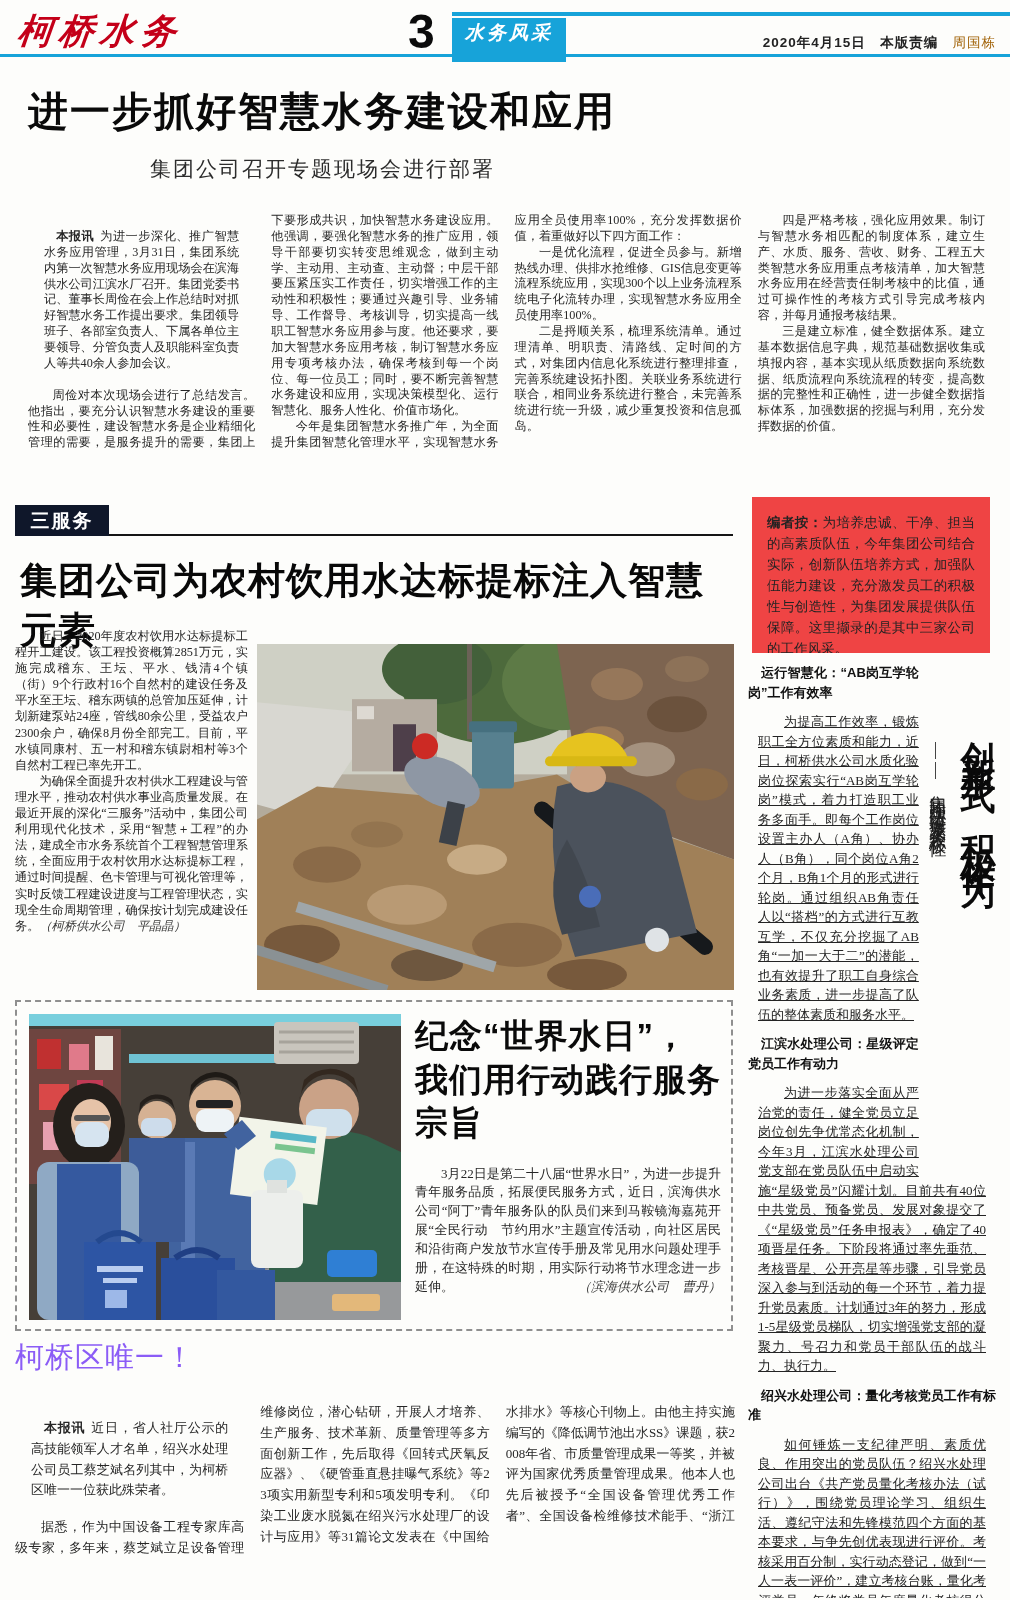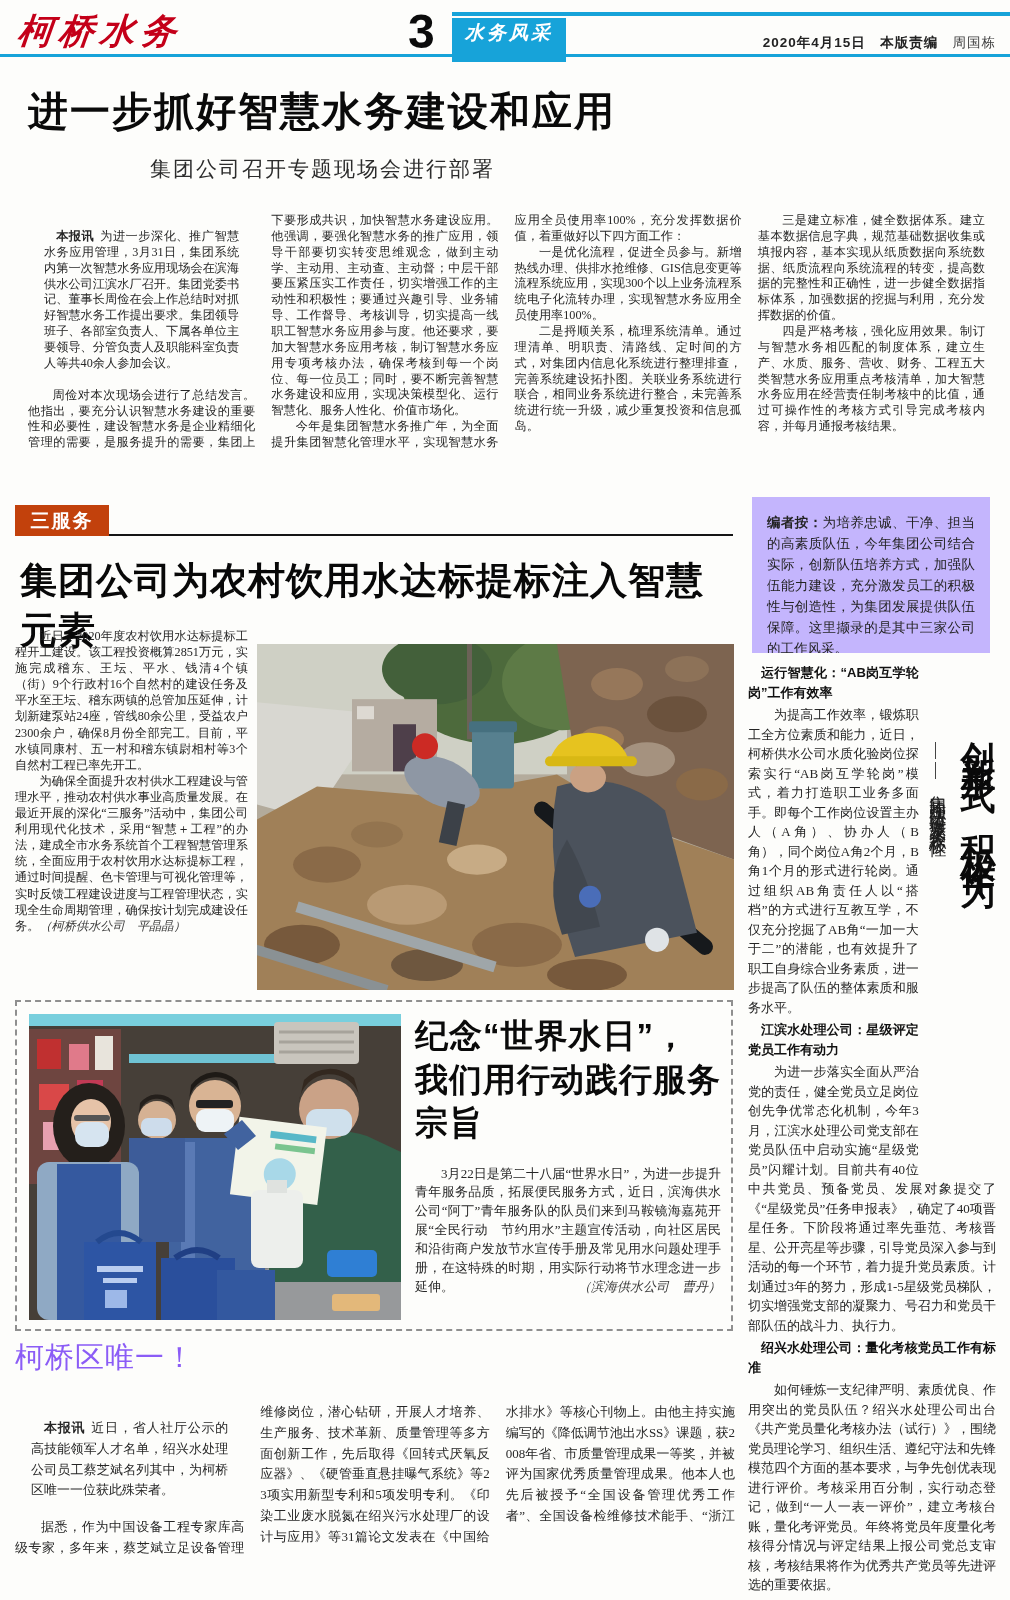--- a/index.html
+++ b/index.html
@@ -11,65 +11,65 @@
   
   .logo{left:18px;top:8px;font-size:35px;font-weight:bold;font-style:italic;color:#c40019;
         letter-spacing:6px;transform:skewX(-6deg);font-family:"Liberation Serif",serif;}
   .pageno{left:408px;top:4px;font-size:48px;font-weight:900;font-family:"Liberation Sans",sans-serif;color:#0b0b0b;}
   .topline{left:452px;top:12px;width:558px;height:4px;background:#17a3d9;}
   .secbox{left:452px;top:18px;width:114px;height:44px;background:#17a3d9;color:#fff;text-align:center;
           line-height:30px;font-size:19px;font-weight:bold;font-style:italic;letter-spacing:3px;
           font-family:"Liberation Sans",sans-serif;}
   .dateline{right:14px;top:34px;font-size:13.5px;color:#222;letter-spacing:1px;}
   .dateline b{font-family:"Liberation Sans",sans-serif;}
-  .dateline .ed-name{color:#404040;margin-left:10px;}
+  .dateline .ed-name{color:#a16207;margin-left:10px;}
   .headrule{left:0;top:54px;width:1010px;height:3px;background:#17a3d9;}
 
   
   .a1{left:28px;top:84px;width:957px;}
   .a1 h1{margin:0;padding:0 110px 0 0;text-align:left;font-size:40px;letter-spacing:2px;color:#0a0a0a;
          font-family:"Liberation Sans",sans-serif;font-weight:900;}
   .a1 .sub{margin:16px 0 0 122px;font-size:21px;color:#2c2c2c;font-family:"Liberation Sans",sans-serif;
            font-weight:500;letter-spacing:2px;}
   .cols4{margin-top:30px;column-count:4;column-gap:16px;height:266px;overflow:hidden;
          font-size:12.2px;line-height:1.3;text-align:justify;word-break:break-all;color:#262626;}
   .p{margin:0;text-indent:2em;}
   .p-lead{margin:16px;text-indent:1em;}
   .lead{font-family:"Liberation Sans",sans-serif;margin-right:6px;}
   .byline-block{text-align:right;font-size:12.2px;color:#3a3a3a;font-style:italic;margin-top:4px;}
   .byl{font-style:italic;color:#3a3a3a;}
   .byl-push{float:right;font-style:italic;color:#3a3a3a;}
 
   
-  .svc{left:15px;top:505px;width:94px;height:31px;background:#c2410c;color:#fff;text-align:center;
+  .svc{left:15px;top:505px;width:94px;height:31px;background:#0f172a;color:#fff;text-align:center;
        line-height:31px;font-size:19px;font-weight:bold;letter-spacing:2px;font-family:"Liberation Sans",sans-serif;z-index:2;}
   .svcline{left:15px;top:534px;width:718px;height:2px;background:#151515;}
   .h2{left:20px;top:556px;width:705px;font-size:37px;font-weight:900;letter-spacing:1px;color:#080808;
       font-family:"Liberation Sans",sans-serif;margin:0;}
 
   .rural-col{left:15px;top:628px;width:233px;height:332px;overflow:hidden;font-size:12.2px;line-height:1.32;
              text-align:justify;word-break:break-all;color:#262626;}
 
   .photo1{left:257px;top:644px;width:477px;height:346px;}
   .photo2{left:12px;top:12px;width:372px;height:306px;}
 
   
-  .note{left:752px;top:497px;width:238px;height:156px;background:#c4b5fd;padding:16px 15px;overflow:hidden;
+  .note{left:752px;top:497px;width:238px;height:156px;background:#ef4444;padding:16px 15px;overflow:hidden;
         font-size:13.5px;line-height:1.55;text-align:justify;word-break:break-all;color:#232323;}
   .note b{font-family:"Liberation Sans",sans-serif;}
 
   
   .feat{left:748px;top:660px;width:248px;height:938px;overflow:hidden;font-size:13px;line-height:1.5;
         text-align:justify;word-break:break-all;color:#242424;}
   .vert{float:right;writing-mode:vertical-rl;height:452px;margin:54px 0 10px 8px;}
   .vert-main{font-family:"Liberation Sans",sans-serif;font-weight:900;font-size:35px;letter-spacing:12px;
              line-height:1.05;color:#0a0a0a;margin-left:12px;}
   .vert-sub{font-size:17px;letter-spacing:3px;padding-top:28px;color:#1c1c1c;line-height:1.2;}
   .fst{font-weight:bold;font-family:"Liberation Sans",sans-serif;text-indent:1em;margin:3px 0;color:#111;}
-  .feat p.body{margin:0;text-indent:2em;}
+  .feat p.body{margin:10px;text-indent:2em;text-decoration:underline;}
   .feat .byline-block{text-align:left;padding-left:1em;margin-top:2px;}
 
   
   .wd{left:15px;top:1000px;width:718px;height:331px;border:2px dashed #8f8f8f;}
   .wd-right{position:absolute;left:398px;top:12px;width:306px;}
   .wd-right h3{margin:0;font-size:33px;line-height:1.32;font-weight:900;letter-spacing:1px;color:#0a0a0a;
                font-family:"Liberation Sans",sans-serif;}
   .wd-body{margin-top:20px;font-size:13px;line-height:1.45;text-align:justify;word-break:break-all;color:#262626;}
   .wd-body p{margin:0;text-indent:2em;}
 
@@ -98,22 +98,22 @@
 
   <div class="abs a1" data-name="article-smart-water">
     <h1 data-name="article-smart-water-headline">进一步抓好智慧水务建设和应用</h1>
     <div class="sub" data-name="article-smart-water-subhead">集团公司召开专题现场会进行部署</div>
     <div class="cols4" data-name="article-smart-water-body">
       <p class="p-lead"><b class="lead" data-name="lead-label">本报讯</b><span data-name="paragraph">为进一步深化、推广智慧水务应用管理，3月31日，集团系统内第一次智慧水务应用现场会在滨海供水公司江滨水厂召开。集团党委书记、董事长周俭在会上作总结时对抓好智慧水务工作提出要求。集团领导班子、各部室负责人、下属各单位主要领导、分管负责人及职能科室负责人等共40余人参加会议。</span></p>
       <p class="p" data-name="paragraph">周俭对本次现场会进行了总结发言。他指出，要充分认识智慧水务建设的重要性和必要性，建设智慧水务是企业精细化管理的需要，是服务提升的需要，集团上下要形成共识，加快智慧水务建设应用。他强调，要强化智慧水务的推广应用，领导干部要切实转变思维观念，做到主动学、主动用、主动查、主动督；中层干部要压紧压实工作责任，切实增强工作的主动性和积极性；要通过兴趣引导、业务辅导、工作督导、考核训导，切实提高一线职工智慧水务应用参与度。他还要求，要加大智慧水务应用考核，制订智慧水务应用专项考核办法，确保考核到每一个岗位、每一位员工；同时，要不断完善智慧水务建设和应用，实现决策模型化、运行智慧化、服务人性化、价值市场化。</p>
       <p class="p" data-name="paragraph">今年是集团智慧水务推广年，为全面提升集团智慧化管理水平，实现智慧水务应用全员使用率100%，充分发挥数据价值，着重做好以下四方面工作：</p>
       <p class="p" data-name="paragraph">一是优化流程，促进全员参与。新增热线办理、供排水抢维修、GIS信息变更等流程系统应用，实现300个以上业务流程系统电子化流转办理，实现智慧水务应用全员使用率100%。</p>
       <p class="p" data-name="paragraph">二是捋顺关系，梳理系统清单。通过理清单、明职责、清路线、定时间的方式，对集团内信息化系统进行整理排查，完善系统建设拓扑图。关联业务系统进行联合，相同业务系统进行整合，未完善系统进行统一升级，减少重复投资和信息孤岛。</p>
+      <p class="p" data-name="paragraph">四是严格考核，强化应用效果。制订与智慧水务相匹配的制度体系，建立生产、水质、服务、营收、财务、工程五大类智慧水务应用重点考核清单，加大智慧水务应用在经营责任制考核中的比值，通过可操作性的考核方式引导完成考核内容，并每月通报考核结果。</p>
       <p class="p" data-name="paragraph">三是建立标准，健全数据体系。建立基本数据信息字典，规范基础数据收集或填报内容，基本实现从纸质数据向系统数据、纸质流程向系统流程的转变，提高数据的完整性和正确性，进一步健全数据指标体系，加强数据的挖掘与利用，充分发挥数据的价值。</p>
-      <p class="p" data-name="paragraph">四是严格考核，强化应用效果。制订与智慧水务相匹配的制度体系，建立生产、水质、服务、营收、财务、工程五大类智慧水务应用重点考核清单，加大智慧水务应用在经营责任制考核中的比值，通过可操作性的考核方式引导完成考核内容，并每月通报考核结果。</p>
 
     </div>
   </div>
 
   <div class="abs svc" data-name="service-section-badge">三服务</div>
   <div class="abs svcline" data-name="service-section-rule"></div>
 
   <h2 class="abs h2" data-name="article-rural-water-headline">集团公司为农村饮用水达标提标注入智慧元素</h2>
   <div class="abs rural-col" data-name="article-rural-water-body">
     <p class="p" data-name="paragraph">近日，2020年度农村饮用水达标提标工程开工建设。该工程投资概算2851万元，实施完成稽东、王坛、平水、钱清4个镇（街）9个行政村16个自然村的建设任务及平水至王坛、稽东两镇的总管加压延伸，计划新建泵站24座，管线80余公里，受益农户2300余户，确保8月份全部完工。目前，平水镇同康村、五一村和稽东镇尉相村等3个自然村工程已率先开工。</p>

